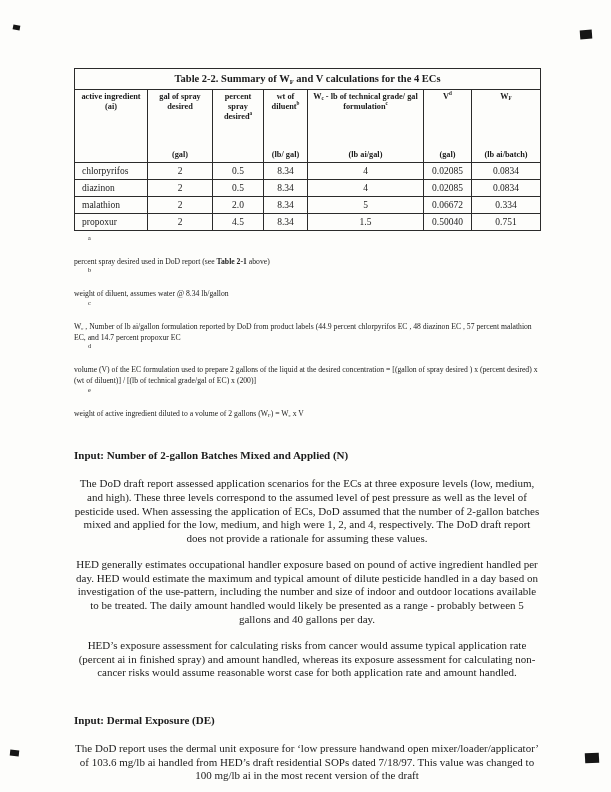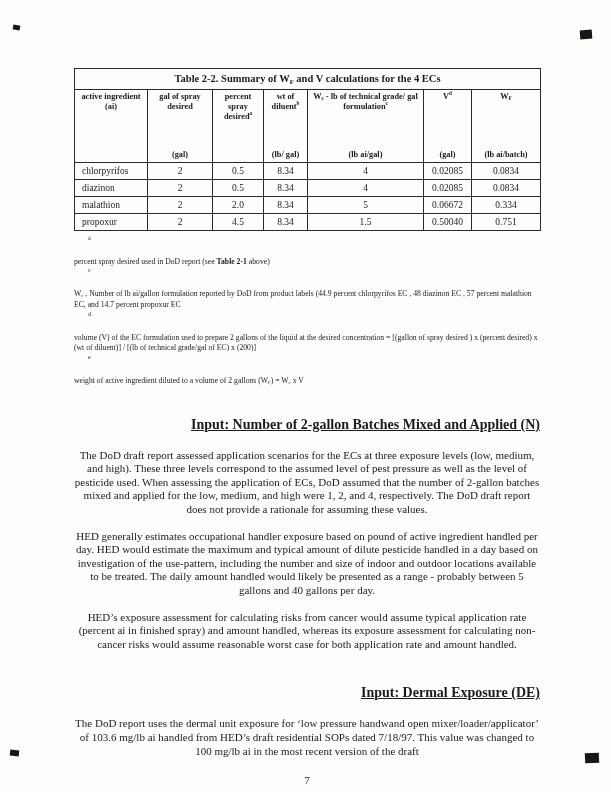--- a/index.html
+++ b/index.html
@@ -23,21 +23,21 @@
   sub { font-size:0.62em; vertical-align:-0.25em; }
   sup.ref { font-size:0.62em; vertical-align:super; line-height:0; }
 
   
   .footnotes { margin-top:4px; font-size:7.7px; line-height:1.38; }
   .fn { display:flex;flex-direction:column; }
   .fn-letter { flex:0 0 22px; margin-left:14px; font-size:6.2px; position:relative; top:-1px; }
   .fn-text { flex:1; }
 
   
-  .heading { text-align:right; font-weight:bold; text-decoration:underline; font-size:14px; margin:30px 0 16px; }
+  .heading { text-align:left; font-weight:bold; font-size:11px; margin:30px 0 16px; }
   .heading2 { margin-top:34px; }
   .para { font-size:11px; line-height:13.6px; margin:0 0 13px;text-align:center; }
   .page-num { text-align:center; font-size:11px; margin-top:16px; }
 
   
   .blot { position:absolute; background:#161616; }
   .blot-1 { left:13px; top:25px; width:7px; height:5px; transform:rotate(10deg); }
   .blot-2 { left:580px; top:30px; width:12px; height:9px; transform:rotate(-4deg); }
   .blot-3 { left:10px; top:750px; width:9px; height:6px; transform:rotate(6deg); }
   .blot-4 { left:585px; top:753px; width:14px; height:10px; transform:rotate(-3deg); }
@@ -148,20 +148,24 @@
         </tr>
       </tbody>
     </table>
 
     <div class="footnotes">
       <div class="fn">
         <span class="fn-letter">a</span>
         <span class="fn-text"><span>percent spray desired used in DoD report  (see </span><b>Table 2-1</b><span> above)</span></span>
       </div>
       <div class="fn">
+        <span class="fn-letter">b</span>
+        <span class="fn-text">weight of diluent, assumes water @ 8.34 lb/gallon</span>
+      </div>
+      <div class="fn">
         <span class="fn-letter">c</span>
         <span class="fn-text"><span>W</span><sub>c</sub><span> , Number of lb ai/gallon formulation reported by DoD from product labels  (44.9 percent chlorpyrifos EC , 48  diazinon EC , 57 percent malathion EC, and 14.7 percent propoxur EC</span></span>
       </div>
       <div class="fn">
         <span class="fn-letter">d</span>
         <span class="fn-text">volume (V) of the EC formulation  used to prepare 2 gallons of the liquid at the desired concentration = [(gallon of spray desired ) x (percent desired)  x (wt of diluent)] / [(lb of technical grade/gal of EC) x (200)]</span>
       </div>
       <div class="fn">
         <span class="fn-letter">e</span>
         <span class="fn-text"><span>weight of active ingredient diluted to a volume of 2 gallons (W</span><sub>F</sub><span>) =  W</span><sub>c</sub><span>  x  V</span></span>

